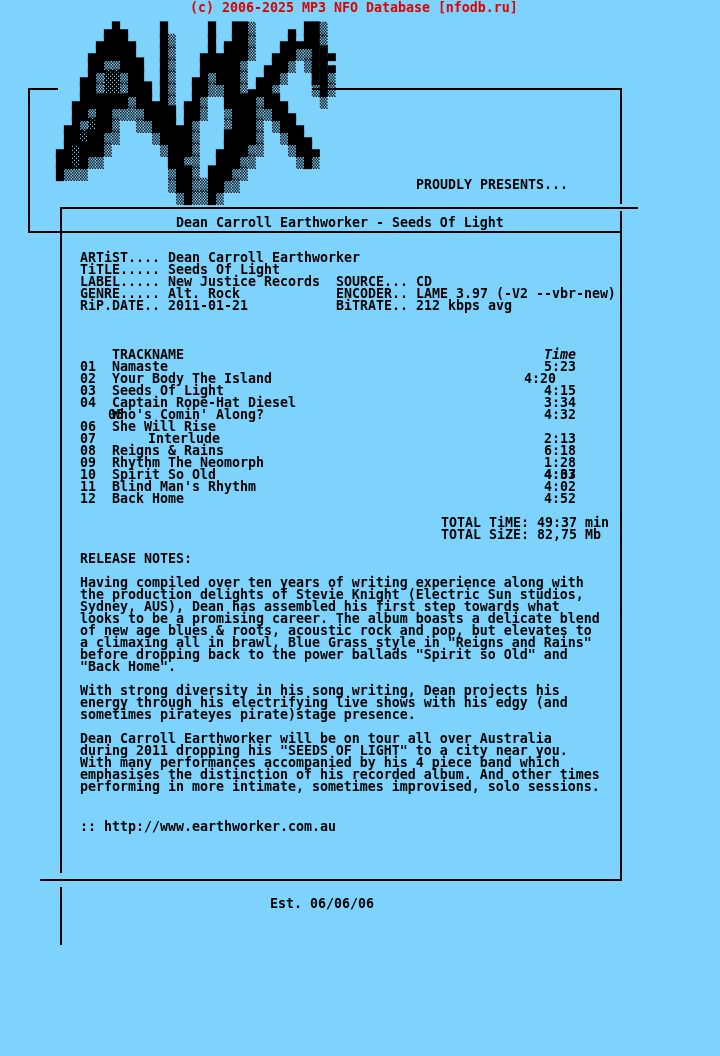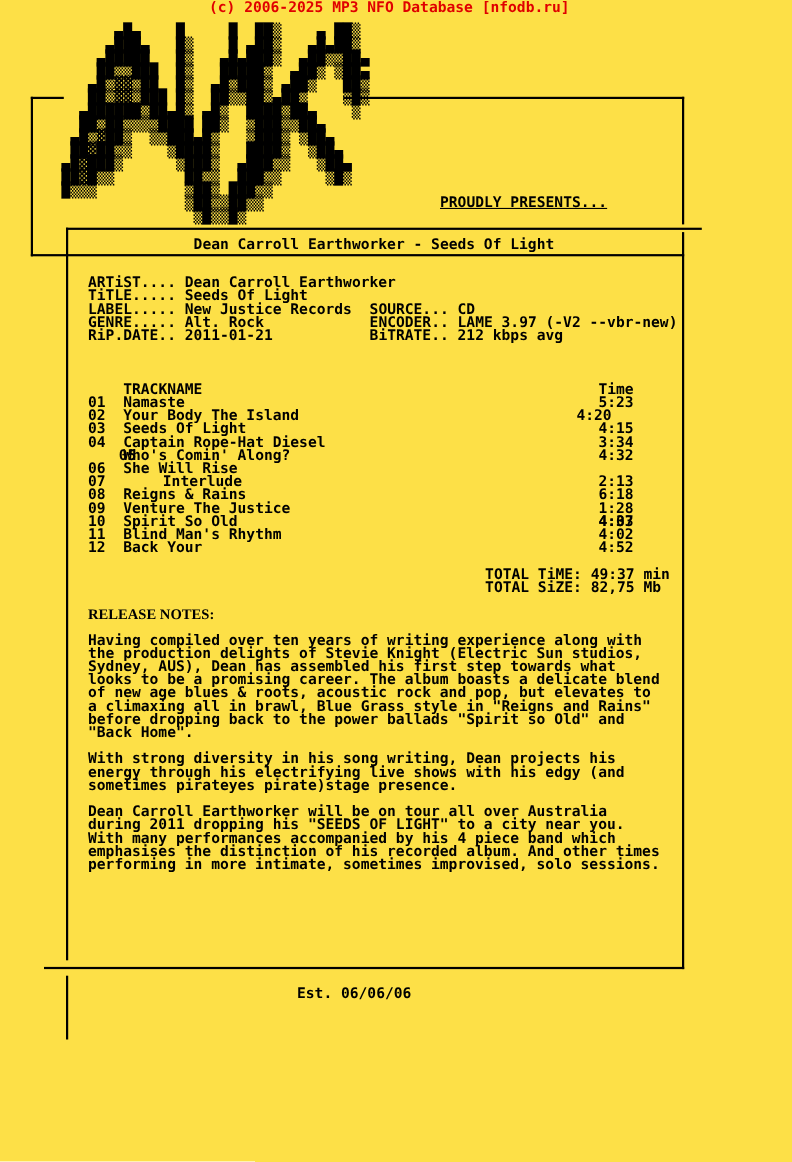--- a/index.html
+++ b/index.html
@@ -1,16 +1,16 @@
 <!DOCTYPE html>
 <html><head>
 <meta charset="utf-8">
 <style>
   html,body{margin:0;padding:0;background:#ffffff;}
-  #canvas{position:relative;width:720px;height:1056px;background:#fde047;overflow:hidden;
+  #canvas{position:relative;width:720px;height:1056px;background:#7dd3fc;overflow:hidden;
           font-family:"DejaVu Sans Mono",monospace;}
   .t{position:absolute;font-family:"DejaVu Sans Mono",monospace;font-size:13.29px;
      line-height:12px;font-weight:bold;white-space:pre;color:#000;margin:0;}
   .ln{position:absolute;background:#000;}
   #banner{font-size:13.29px;}
   #logo{font-size:13.29px;letter-spacing:0;}
 </style>
 </head>
 <body>
 
@@ -38,36 +38,36 @@
   <div class="ln" style="left:312px;top:88px;width:310px;height:2px;"></div>
   <div class="ln" style="left:28px;top:88px;width:2px;height:145px;"></div>
   <div class="ln" style="left:620px;top:88px;width:2px;height:116px;"></div>
   <div class="ln" style="left:28px;top:231px;width:594px;height:2px;"></div>
   <div class="ln" style="left:60px;top:207px;width:578px;height:2px;"></div>
   <div class="ln" style="left:60px;top:207px;width:2px;height:666px;"></div>
   <div class="ln" style="left:60px;top:887px;width:2px;height:58px;"></div>
   <div class="ln" style="left:620px;top:211px;width:2px;height:670px;"></div>
   <div class="ln" style="left:40px;top:879px;width:582px;height:2px;"></div>
 
-  <div class="t" style="left:400px;top:179px;text-decoration:underline;">PROUDLY PRESENTS...</div>
+  <div class="t" style="left:416px;top:179px;">PROUDLY PRESENTS...</div>
 
   <div class="t" style="left:176px;top:217px;">Dean Carroll Earthworker - Seeds Of Light</div>
 
   <div class="t" style="left:80px;top:252px;"><span>ARTiST.... </span><span>Dean Carroll Earthworker</span></div>
   <div class="t" style="left:80px;top:264px;"><span>TiTLE..... </span><span>Seeds Of Light</span></div>
   <div class="t" style="left:80px;top:276px;"><span>LABEL..... </span><span>New Justice Records</span></div>
   <div class="t" style="left:80px;top:288px;"><span>GENRE..... </span><span>Alt. Rock</span></div>
   <div class="t" style="left:80px;top:300px;"><span>RiP.DATE.. </span><span>2011-01-21</span></div>
 
   <div class="t" style="left:336px;top:276px;"><span>SOURCE... </span><span>CD</span></div>
   <div class="t" style="left:336px;top:288px;"><span>ENCODER.. </span><span>LAME 3.97 (-V2 --vbr-new)</span></div>
   <div class="t" style="left:336px;top:300px;"><span>BiTRATE.. </span><span>212 kbps avg</span></div>
 
   <div class="t" style="left:112px;top:349px;">TRACKNAME</div>
-  <div class="t" style="left:544px;top:349px;">Time</div>
+  <div class="t" style="left:544px;top:349px;font-style:italic;">Time</div>
 
   <div>
       <span class="t" style="left:80px;top:361px;">01</span>
       <span class="t" style="left:112px;top:361px;">Namaste</span>
       <span class="t" style="left:544px;top:361px;">5:23</span>
     </div>
   <div>
       <span class="t" style="left:80px;top:373px;">02</span>
       <span class="t" style="left:112px;top:373px;">Your Body The Island</span>
       <span class="t" style="left:524px;top:373px;">4:20</span>
@@ -97,56 +97,57 @@
       <span class="t" style="left:112px;top:433px;margin-left:36px;">Interlude</span>
       <span class="t" style="left:544px;top:433px;">2:13</span>
     </div>
   <div>
       <span class="t" style="left:80px;top:445px;">08</span>
       <span class="t" style="left:112px;top:445px;">Reigns &amp; Rains</span>
       <span class="t" style="left:544px;top:445px;">6:18</span>
     </div>
   <div>
       <span class="t" style="left:80px;top:457px;">09</span>
-      <span class="t" style="left:112px;top:457px;">Venture The Justice</span>
+      <span class="t" style="left:112px;top:457px;">Rhythm The Neomorph</span>
       <span class="t" style="left:544px;top:457px;">1:28</span>
     </div>
   <div>
       <span class="t" style="left:80px;top:469px;">10</span>
       <span class="t" style="left:112px;top:469px;">Spirit So Old</span>
       <span class="t" style="left:544px;top:469px;">4:37</span>
     </div>
   <div>
       <span class="t" style="left:80px;top:481px;">11</span>
       <span class="t" style="left:112px;top:481px;">Blind Man's Rhythm</span>
       <span class="t" style="left:544px;top:481px;">4:02</span>
     </div>
   <div>
       <span class="t" style="left:80px;top:493px;">12</span>
-      <span class="t" style="left:112px;top:493px;">Back Your</span>
+      <span class="t" style="left:112px;top:493px;">Back Home</span>
       <span class="t" style="left:544px;top:493px;">4:52</span>
     </div>
 
   <div class="t" style="left:441px;top:517px;"><span>TOTAL TiME: </span><span>49:37 min</span></div>
   <div class="t" style="left:441px;top:529px;"><span>TOTAL SiZE: </span><span>82,75 Mb</span></div>
 
-  <div class="t" style="left:80px;top:553px;font-family:Liberation Serif, serif;">RELEASE NOTES:</div>
+  <div class="t" style="left:80px;top:553px;">RELEASE NOTES:</div>
   <pre class="t" style="left:80px;top:577px;">Having compiled over ten years of writing experience along with
 the production delights of Stevie Knight (Electric Sun studios,
 Sydney, AUS), Dean has assembled his first step towards what
 looks to be a promising career. The album boasts a delicate blend
 of new age blues &amp; roots, acoustic rock and pop, but elevates to
 a climaxing all in brawl, Blue Grass style in "Reigns and Rains"
 before dropping back to the power ballads "Spirit so Old" and
 "Back Home".</pre>
   <pre class="t" style="left:80px;top:685px;">With strong diversity in his song writing, Dean projects his
 energy through his electrifying live shows with his edgy (and
 sometimes pirateyes pirate)stage presence.</pre>
   <pre class="t" style="left:80px;top:733px;">Dean Carroll Earthworker will be on tour all over Australia
 during 2011 dropping his "SEEDS OF LIGHT" to a city near you.
 With many performances accompanied by his 4 piece band which
 emphasises the distinction of his recorded album. And other times
 performing in more intimate, sometimes improvised, solo sessions.</pre>
 
+  <div class="t" style="left:80px;top:821px;">:: http://www.earthworker.com.au</div>
 
   <div class="t" style="left:270px;top:898px;">Est. 06/06/06</div>
 
 </div>
 
 </body></html>

